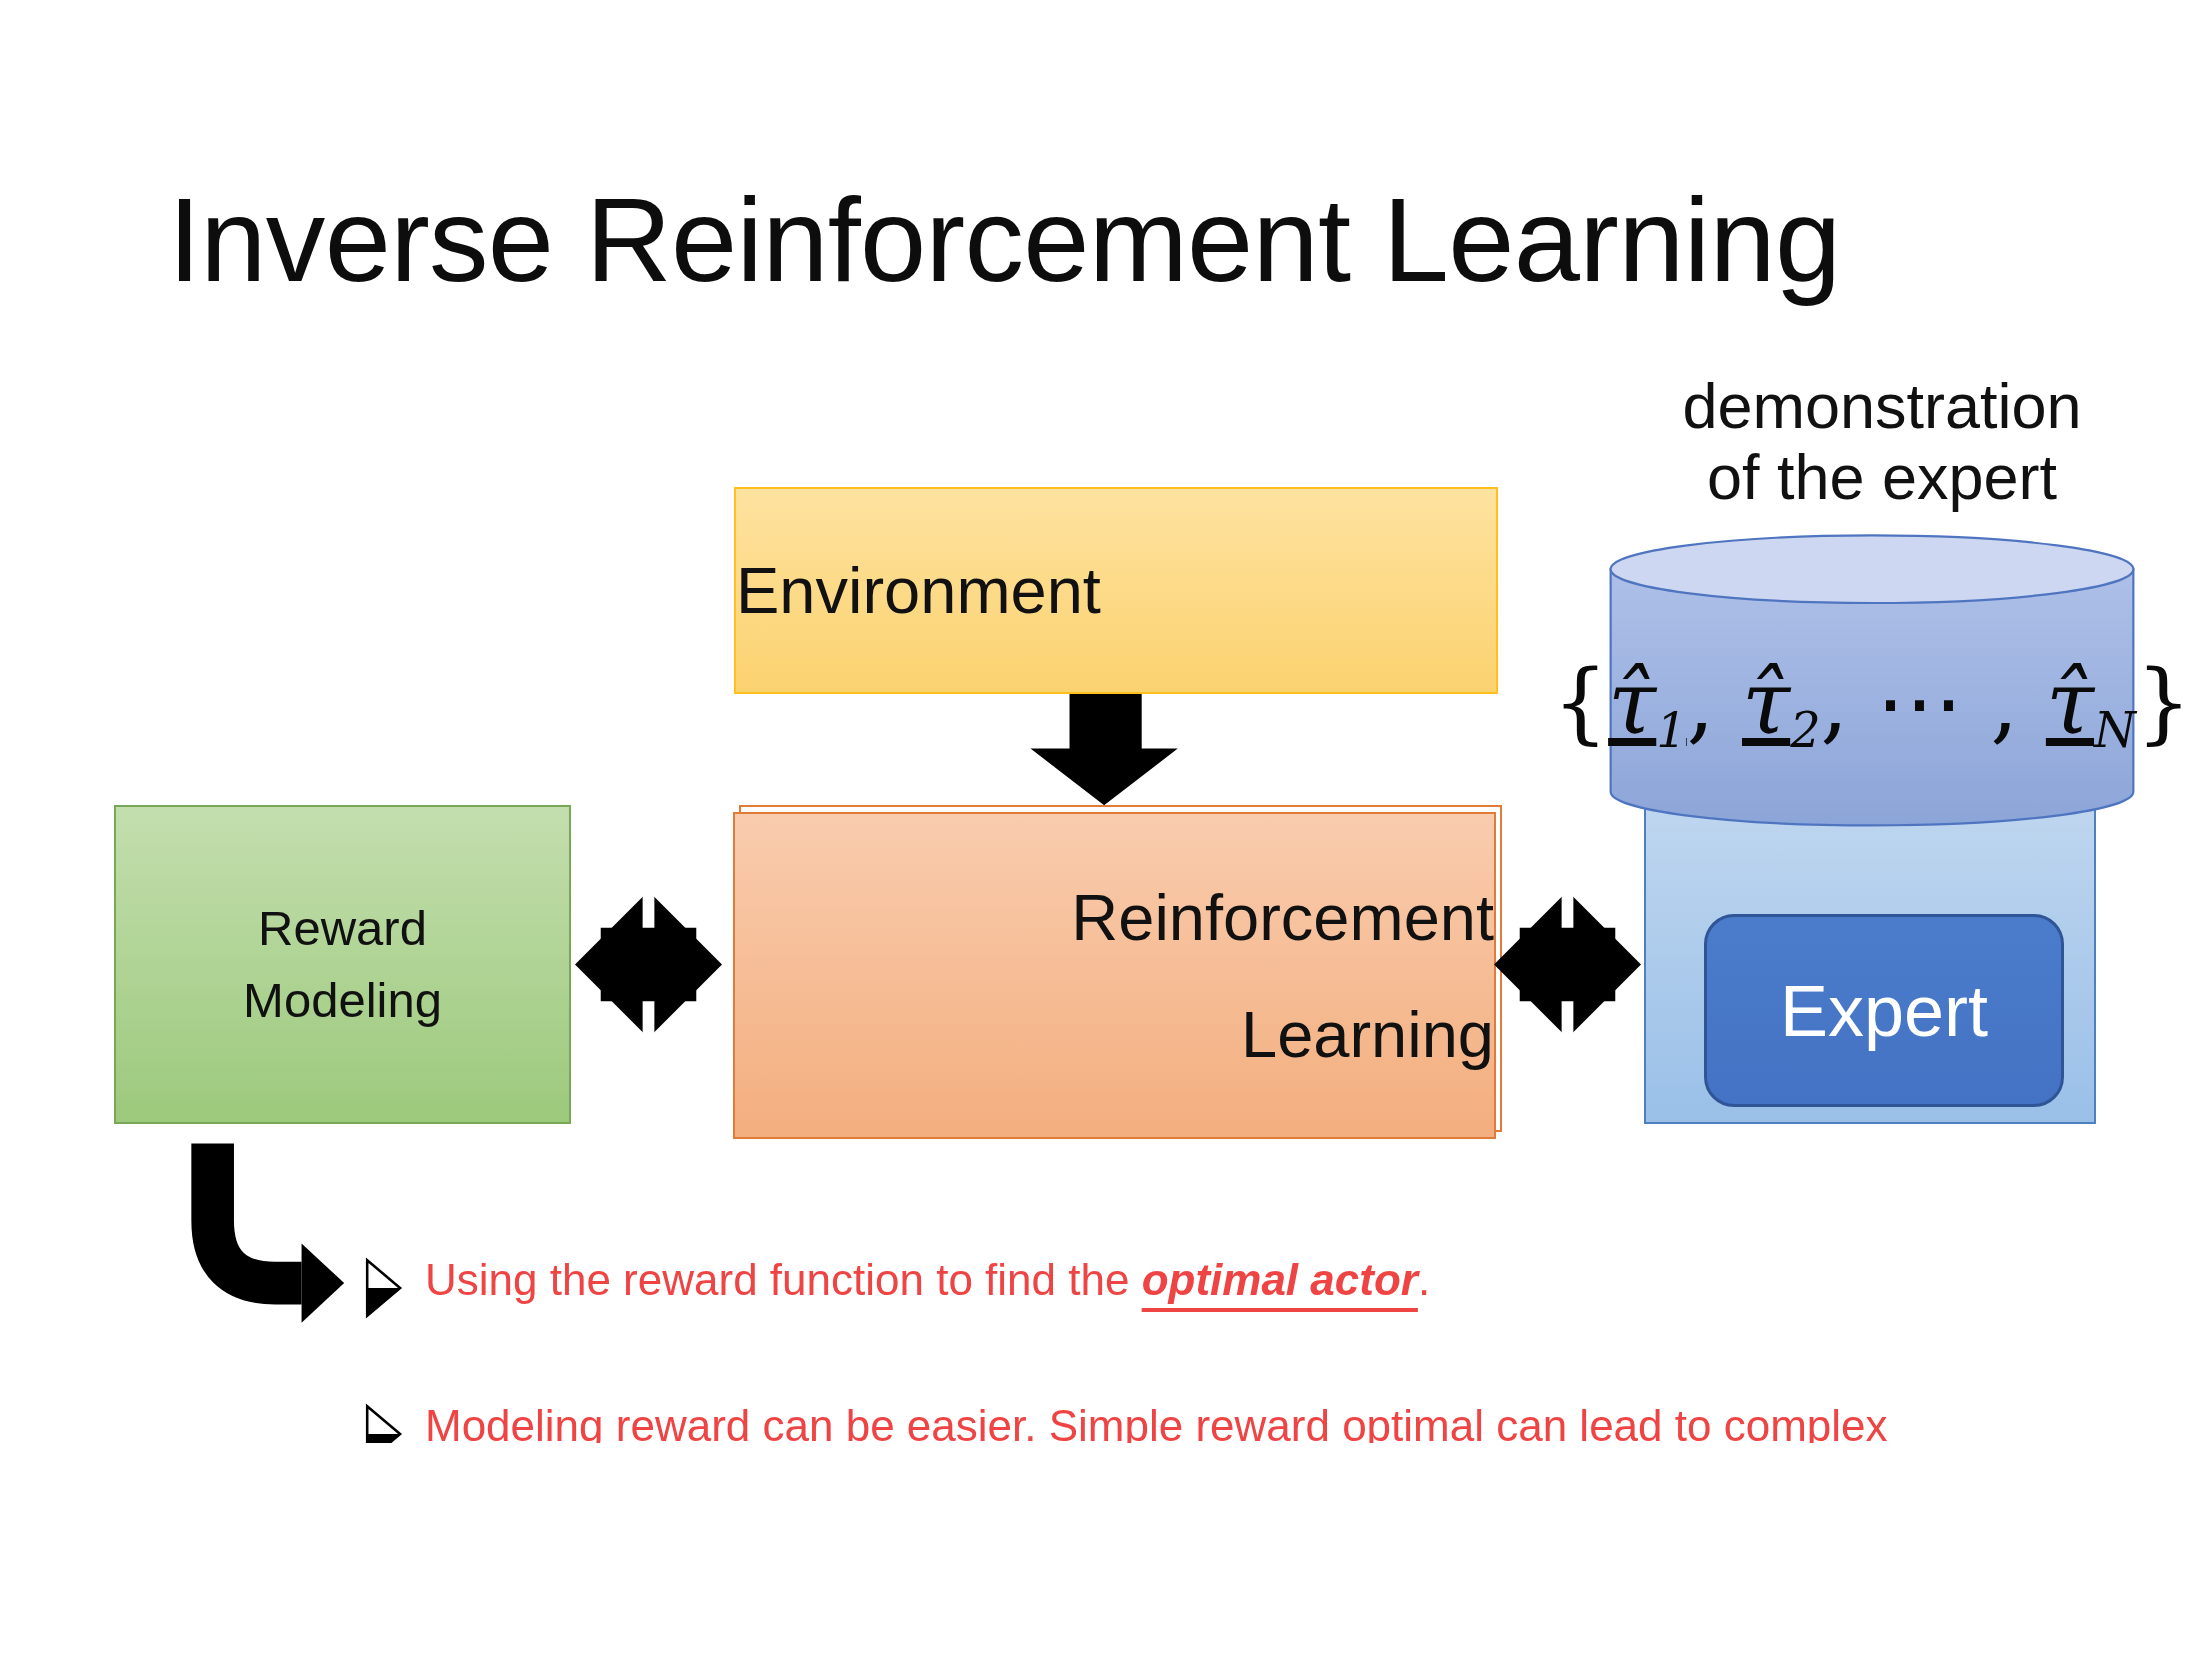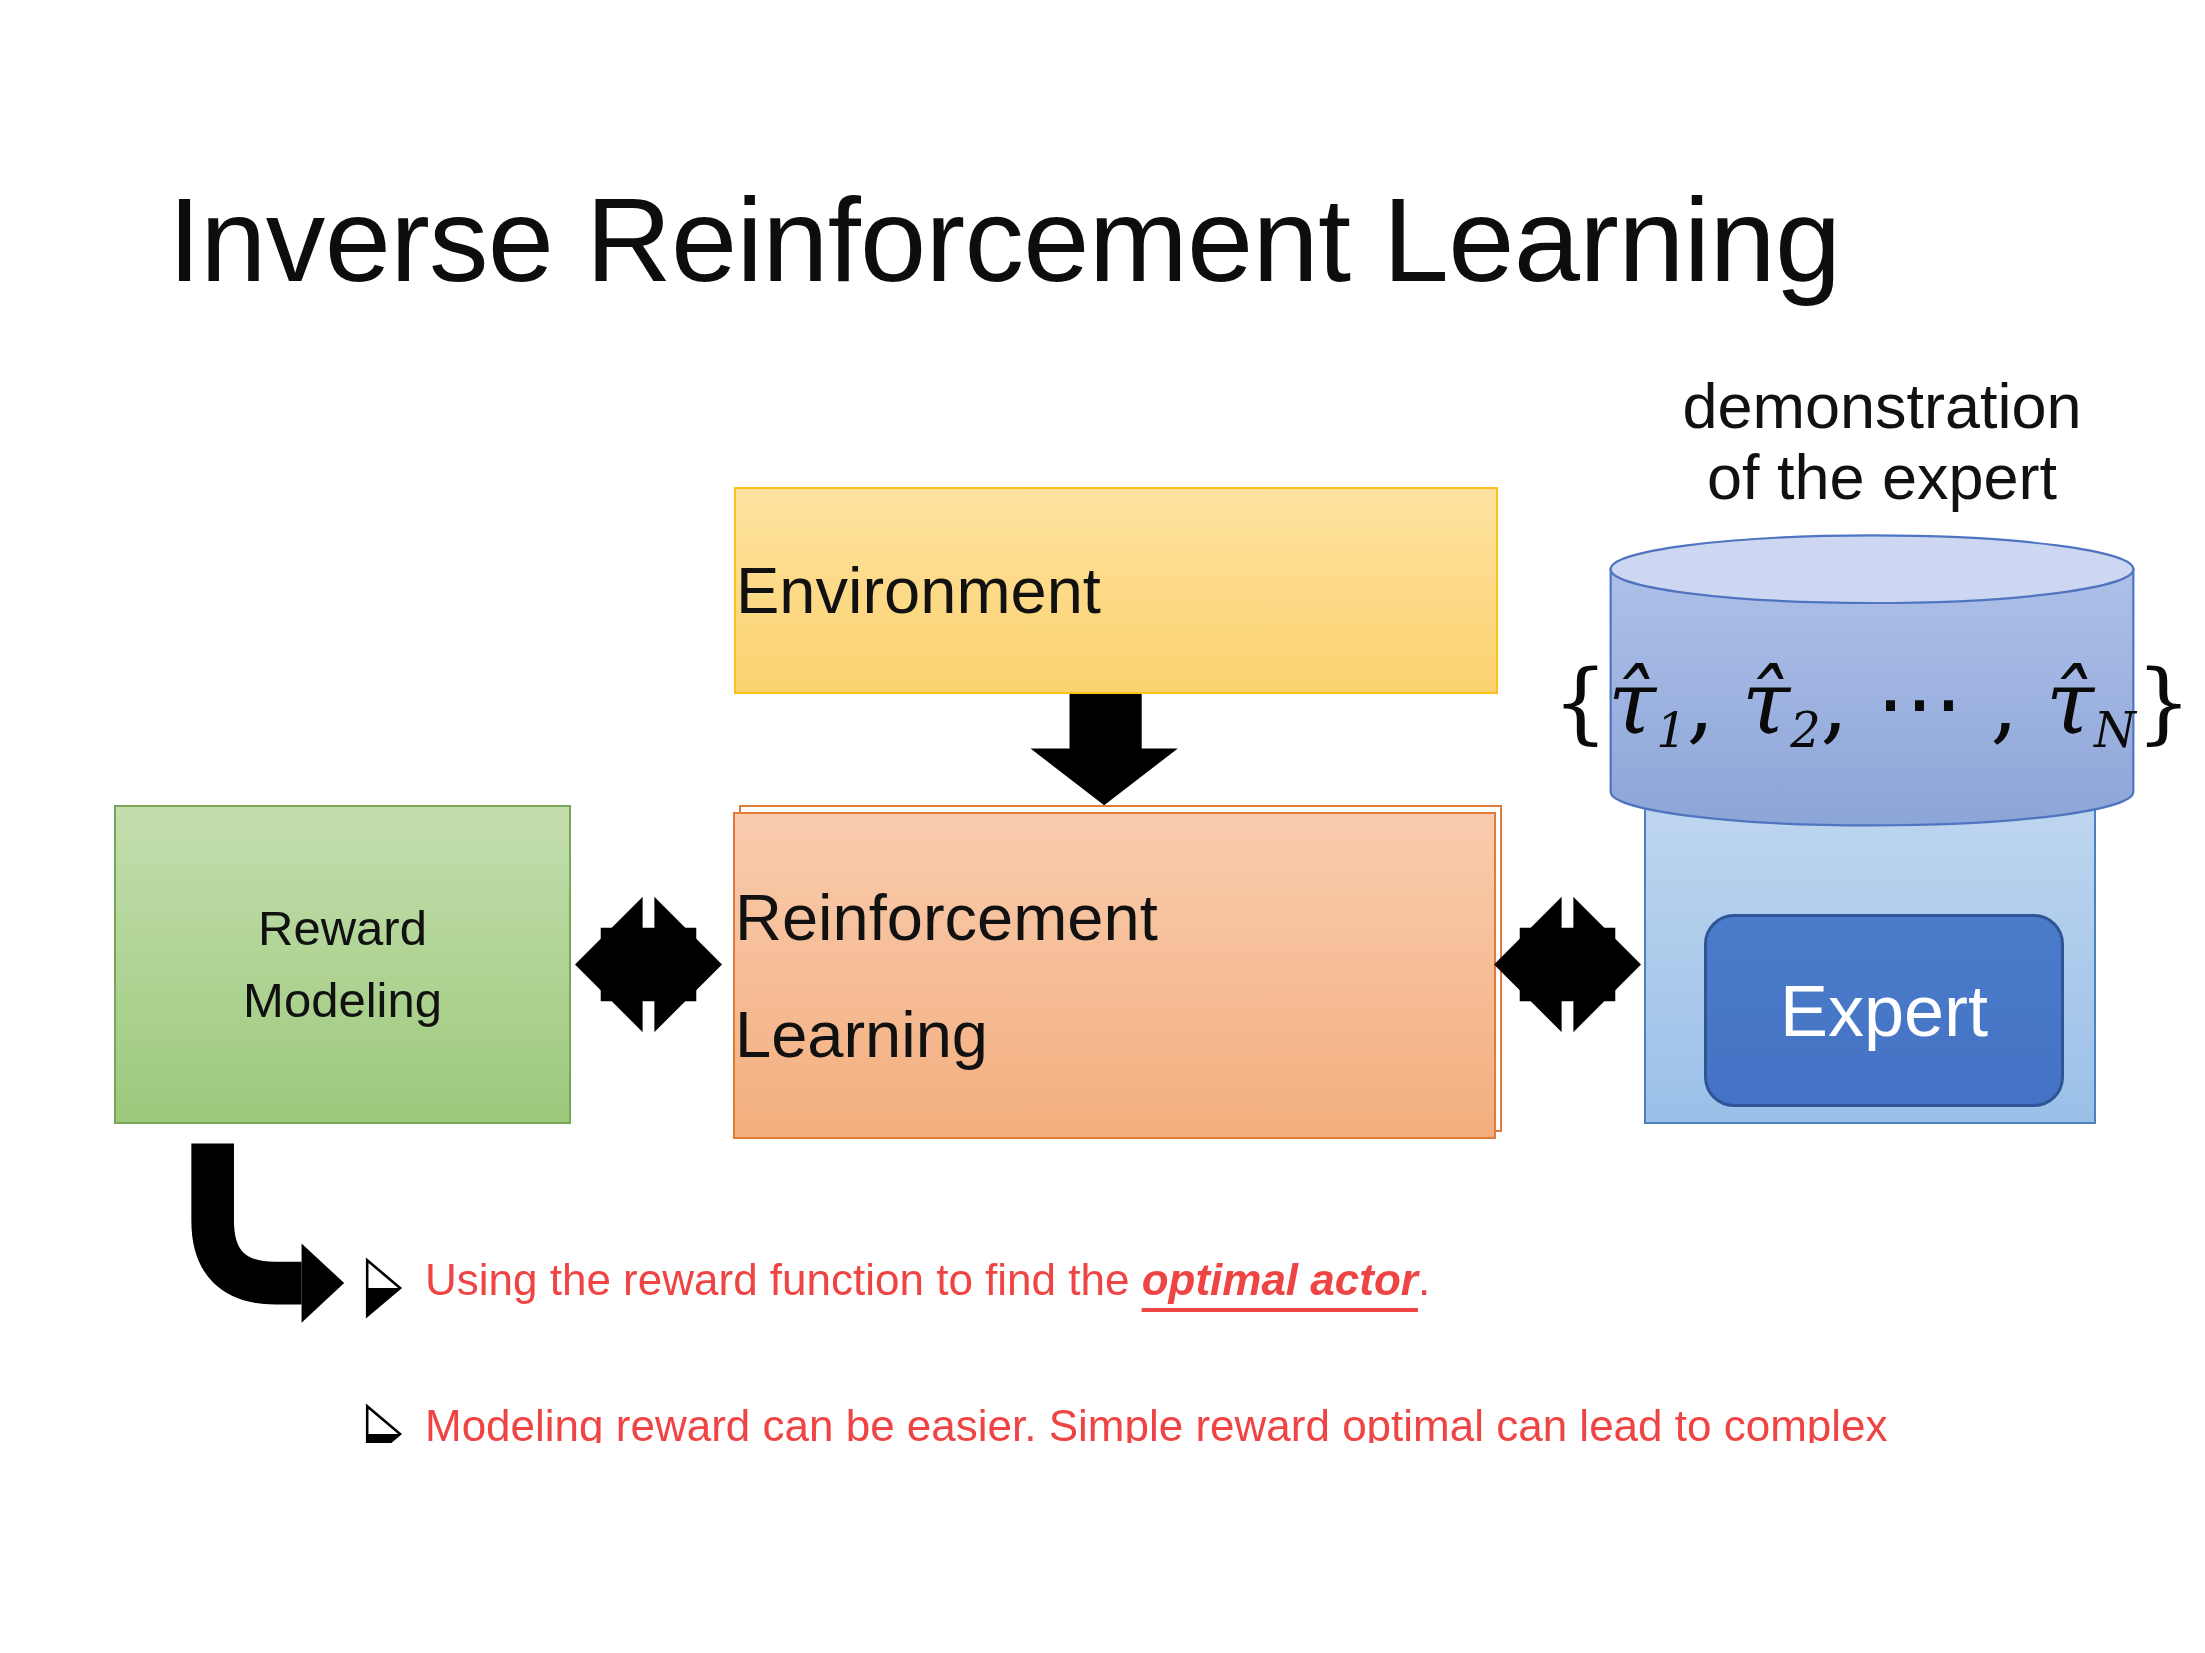--- a/index.html
+++ b/index.html
@@ -39,21 +39,21 @@
   
   .rl-ghost{
     left:739px;top:805px;width:763px;height:327px;
     border:2.9px solid var(--accent_orange);box-sizing:border-box;
     background:transparent;
   }
   .rl-box{
     left:733px;top:812px;width:763px;height:327px;
     background:linear-gradient(180deg,var(--rl_fill_top),var(--rl_fill_bottom));
     border:2.9px solid var(--accent_orange);box-sizing:border-box;
-    display:flex;flex-direction:column;align-items:flex-start;justify-content:center;
+    display:flex;flex-direction:column;align-items:flex-end;justify-content:center;
     font-size:65px;line-height:1.8;color:#111;text-align:center;
   }
 
   
   .reward-box{
     left:114px;top:805px;width:457px;height:319px;
     background:linear-gradient(180deg,var(--reward_fill_top),var(--reward_fill_bottom));
     border:2.9px solid var(--accent_green);box-sizing:border-box;
     display:flex;flex-direction:column;align-items:center;justify-content:center;
     font-size:49px;line-height:1.45;color:#111;text-align:center;
@@ -77,21 +77,21 @@
   }
 
   
   .cylinder{left:1608px;top:534px;z-index:5;}
   .formula{
     left:1608px;top:640px;width:528px;height:125px;
     display:flex;align-items:center;justify-content:center;
     font-family:"DejaVu Serif","DejaVu Sans",serif;
     font-size:87px;color:#0a0a0a;z-index:6;white-space:pre;
   }
-  .formula .tau{font-style:italic;}
+  .formula .tau{font-style:italic;text-decoration:underline;}
   .formula sub{font-size:0.55em;font-style:italic;vertical-align:-0.3em;line-height:0;}
 
   
   .down-arrow{left:1029px;top:694px;}
   .conn-left{left:575px;top:891px;}
   .conn-right{left:1494px;top:891px;}
   .bent-arrow{left:184px;top:1136px;}
 
   
   .bullets{left:365px;top:1248px;width:1720px;}

